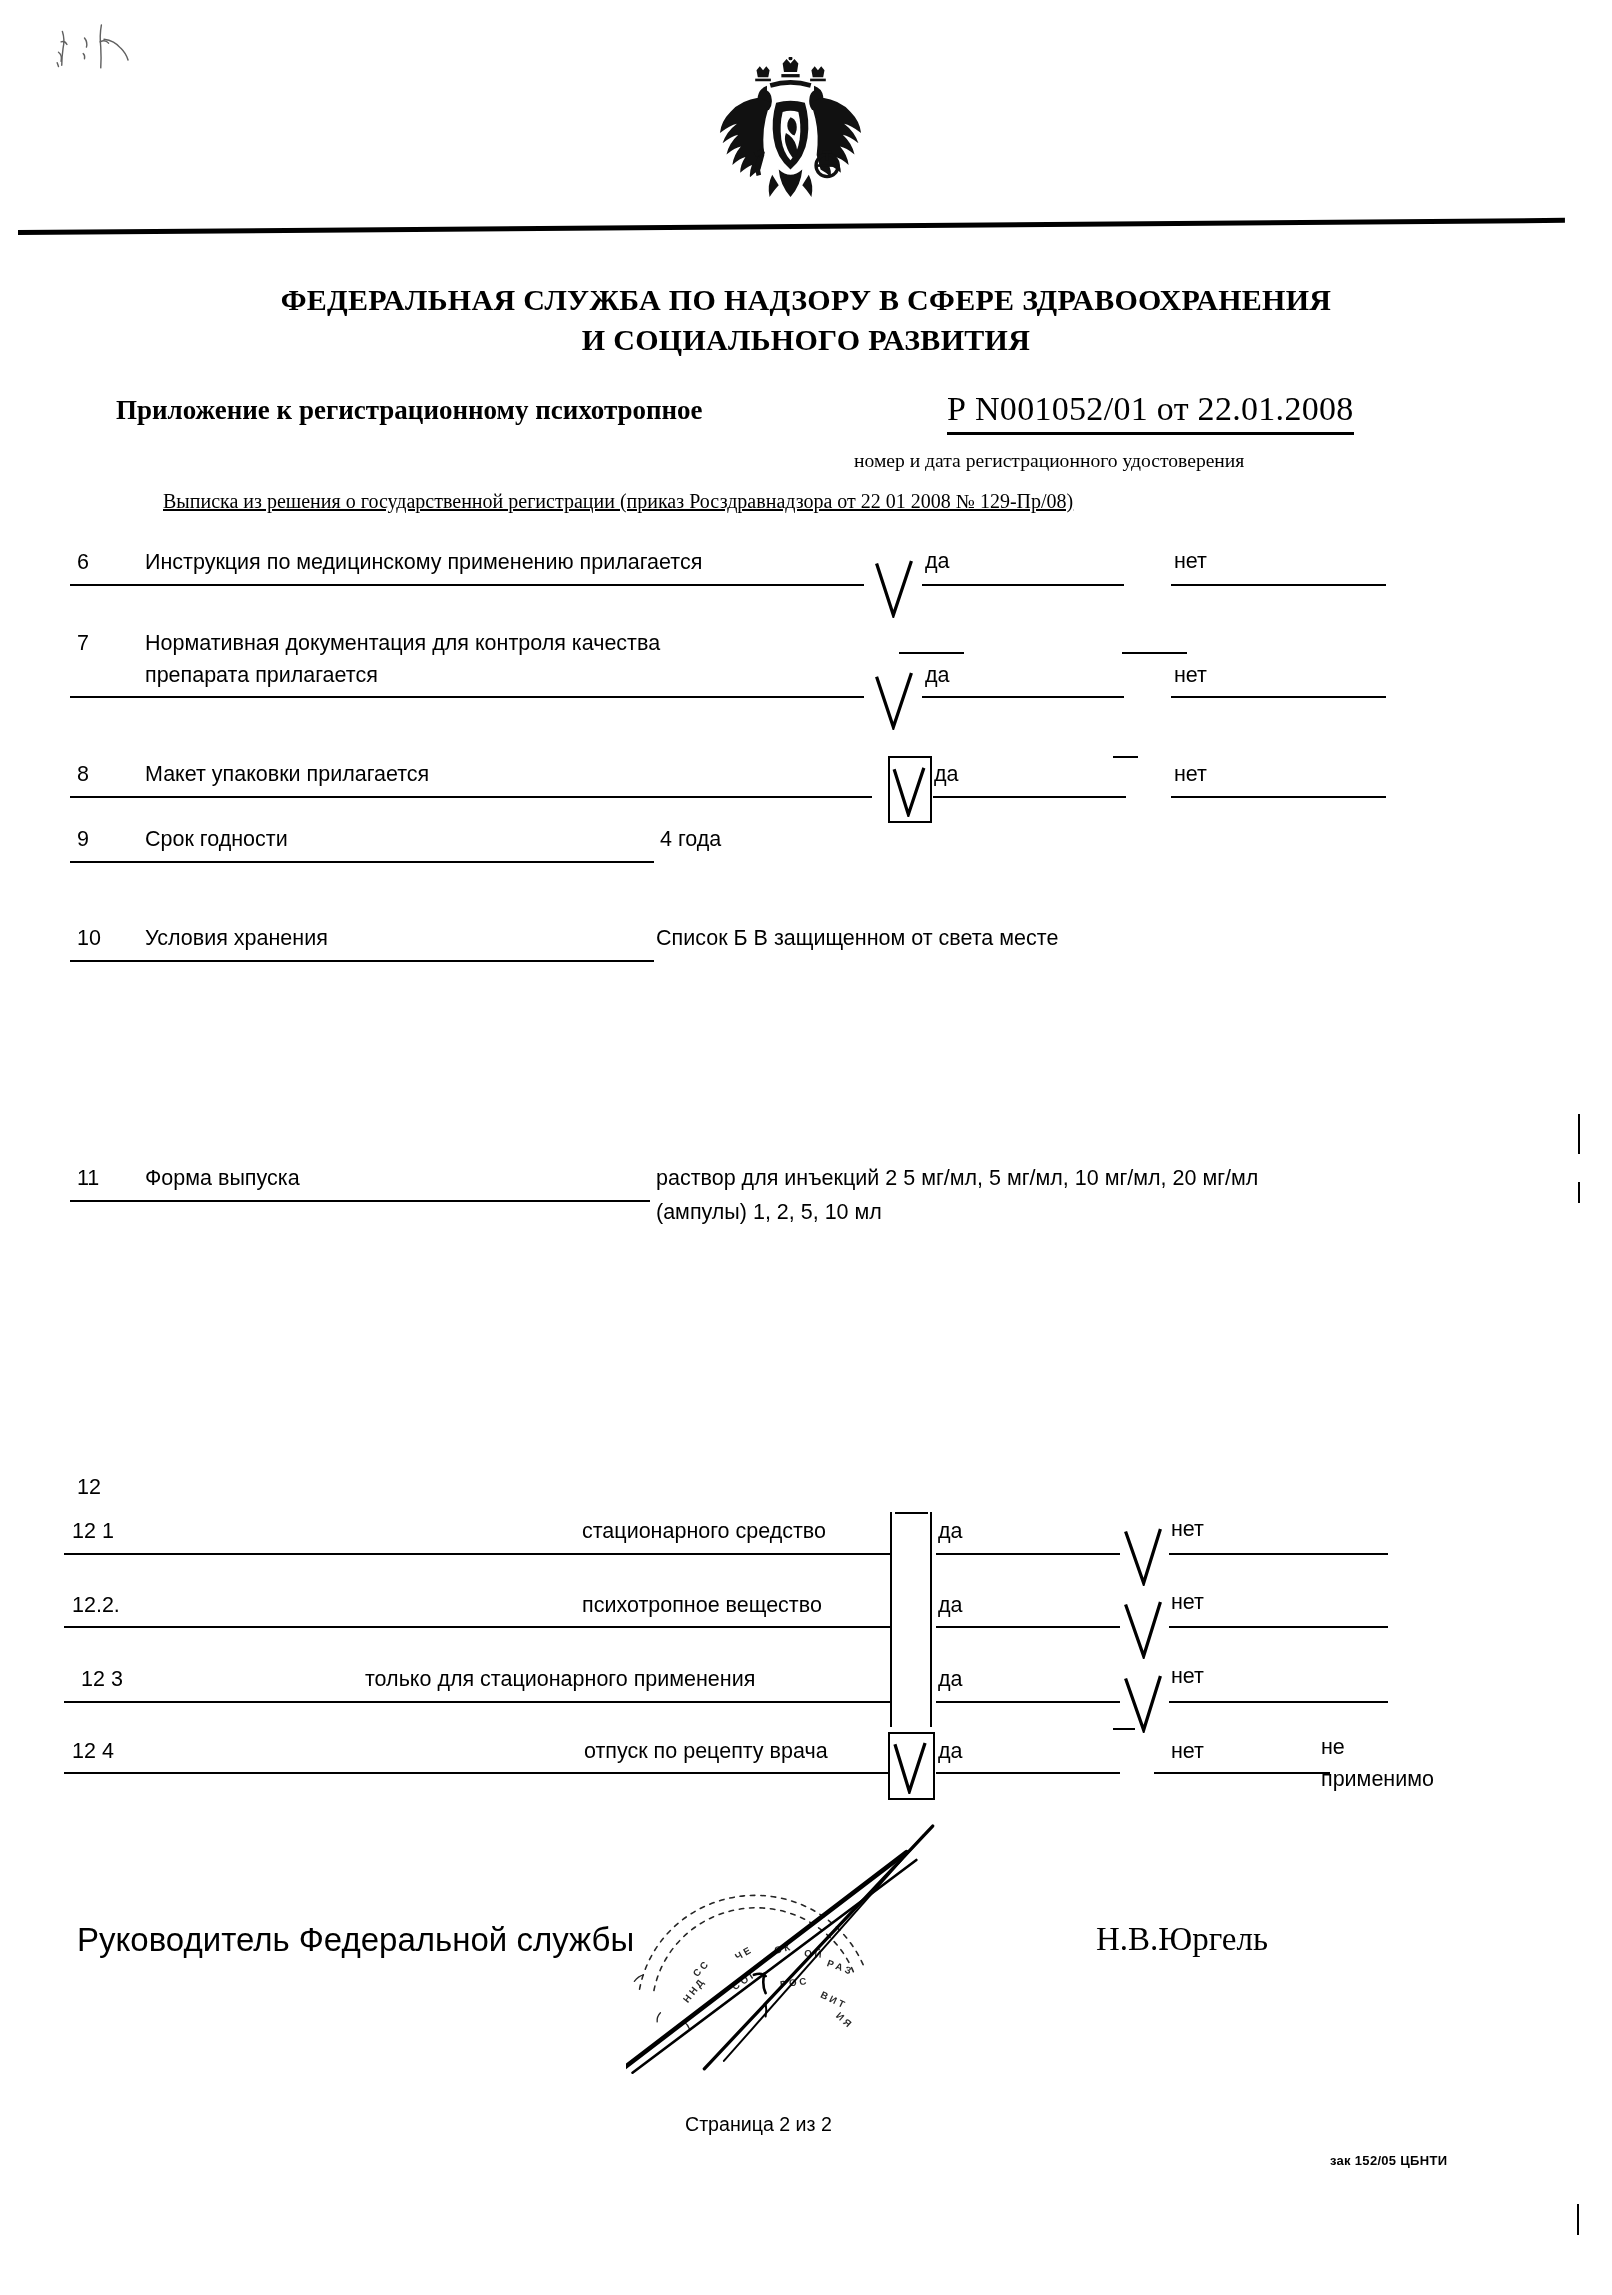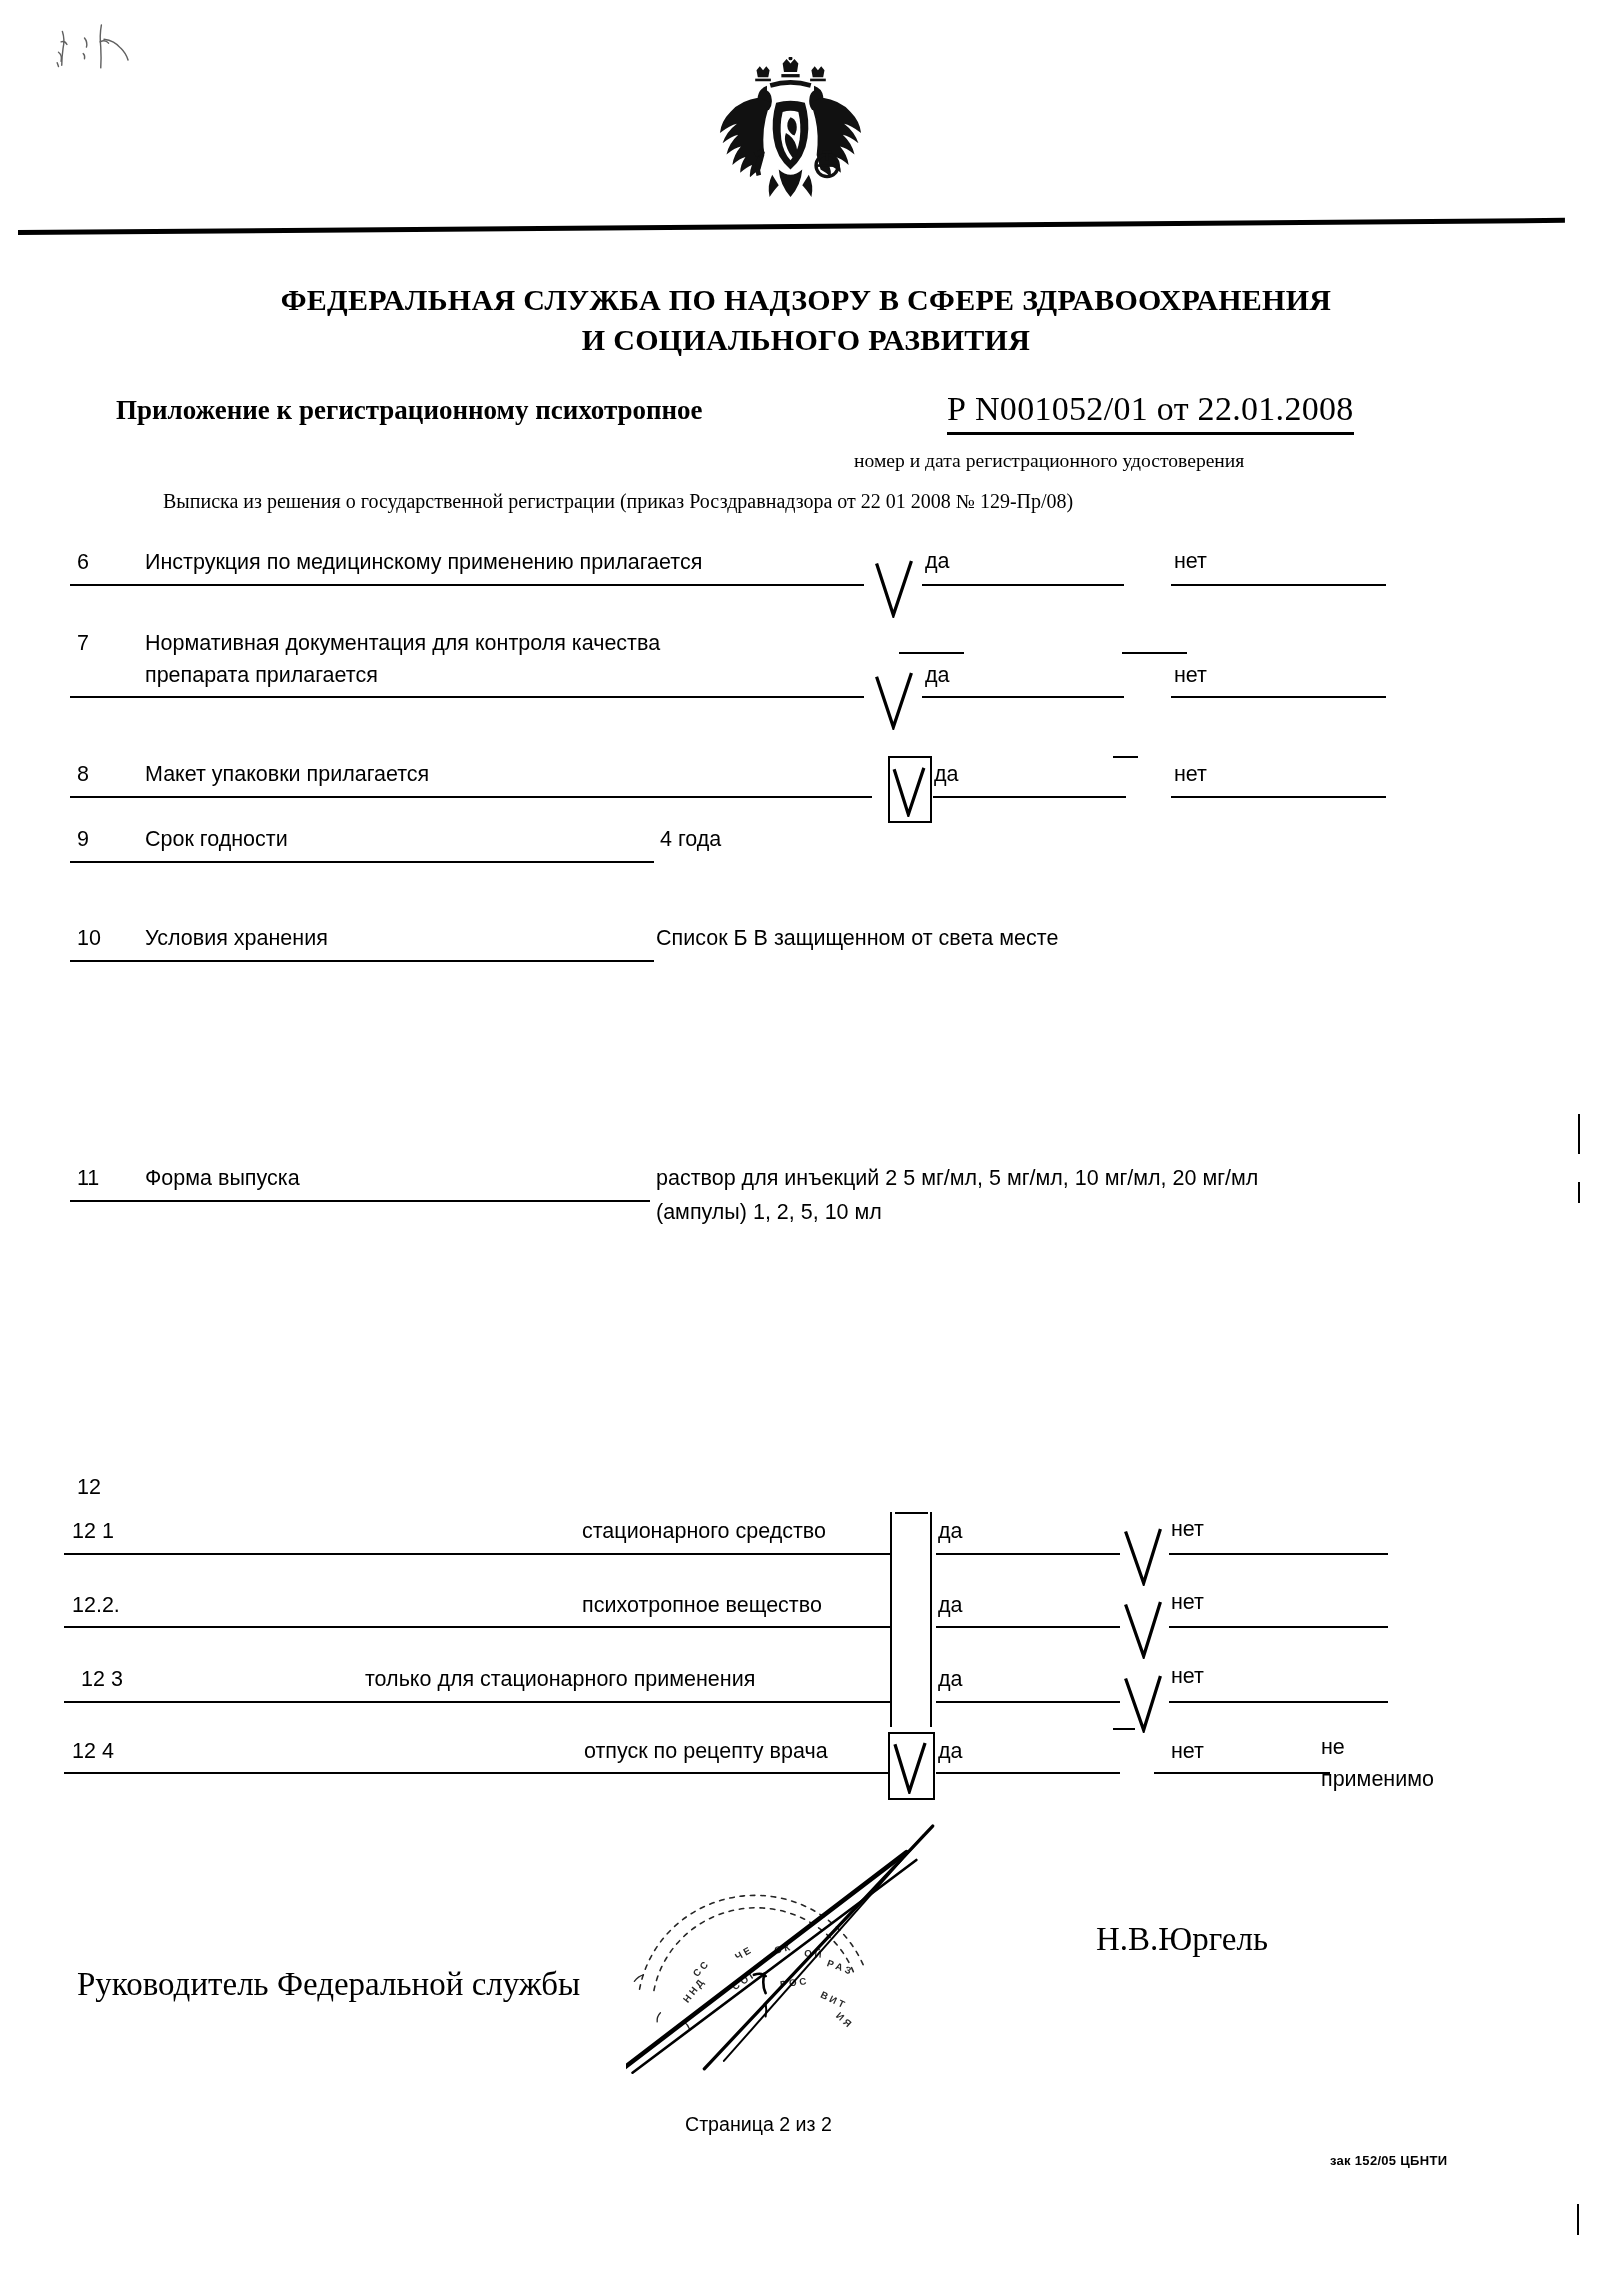--- a/index.html
+++ b/index.html
@@ -38,37 +38,37 @@
     font-family:"Liberation Serif", serif;font-weight:400;font-size:34px;
     letter-spacing:0.3px;
     border-bottom:3.9px solid #000;padding-bottom:3.9px;
   }
   #reg-caption{
     left:854px;top:450px;
     font-family:"Liberation Serif", serif;font-size:19.6px;
   }
   #extract-line{
     left:163px;top:490px;
-    font-family:"Liberation Serif", serif;font-size:20px;
+    font-family:"Liberation Serif", serif;font-size:20px;text-decoration:underline;
   }
 
   
   .num{font-family:"Liberation Sans", sans-serif;font-size:21.5px;}
   .lbl{font-family:"Liberation Sans", sans-serif;font-size:21.5px;}
   .val{font-family:"Liberation Sans", sans-serif;font-size:21.5px;}
   .opt{font-family:"Liberation Sans", sans-serif;font-size:21.5px;}
   .rule{background:#000;height:2px;}
 
   
   .tick{width:40px;height:60px;}
   .tickbox{border:2px solid #000;}
 
   
-  #sig-role{left:77px;top:1966px;
-    font-family:Liberation Serif, serif;font-size:33px;}
+  #sig-role{left:77px;top:1921px;
+    font-family:Liberation Sans, sans-serif;font-size:33px;}
   #sig-name{left:1096px;top:1921px;
     font-family:"Liberation Serif", serif;font-size:33px;}
   #stamp{left:620px;top:1826px;width:274px;height:222px;opacity:.85;}
   #signature{left:626px;top:1813px;width:522px;height:261px;}
 
   
   #page-number{left:685px;top:2113px;
     font-family:"Liberation Sans", sans-serif;font-size:19.6px;}
   #print-order{left:1330px;top:2153px;
     font-family:"Liberation Sans", sans-serif;font-size:13px;font-weight:700;

